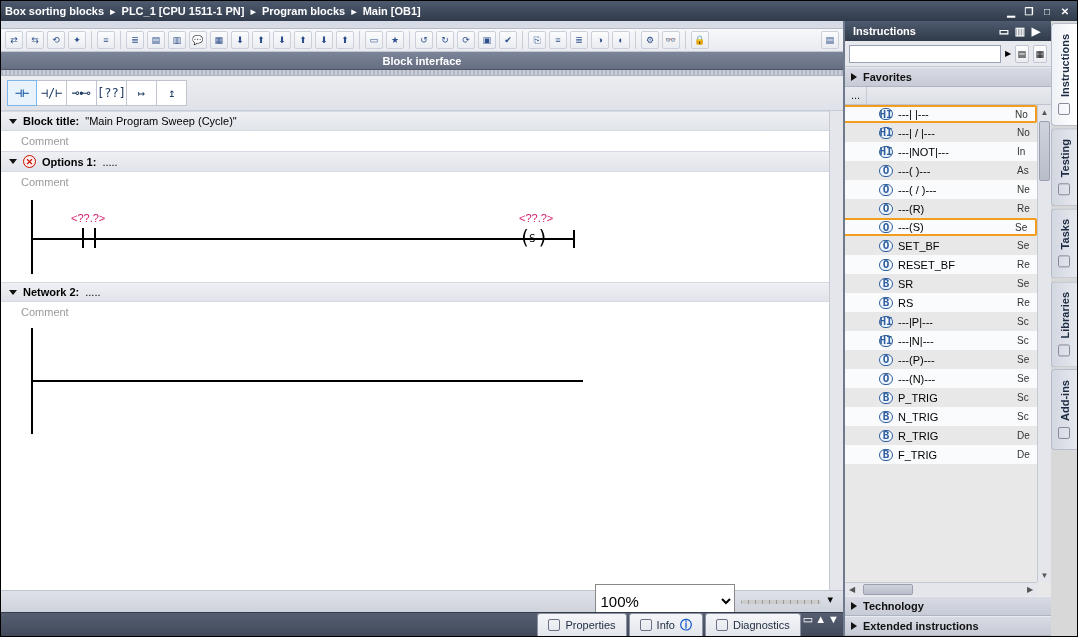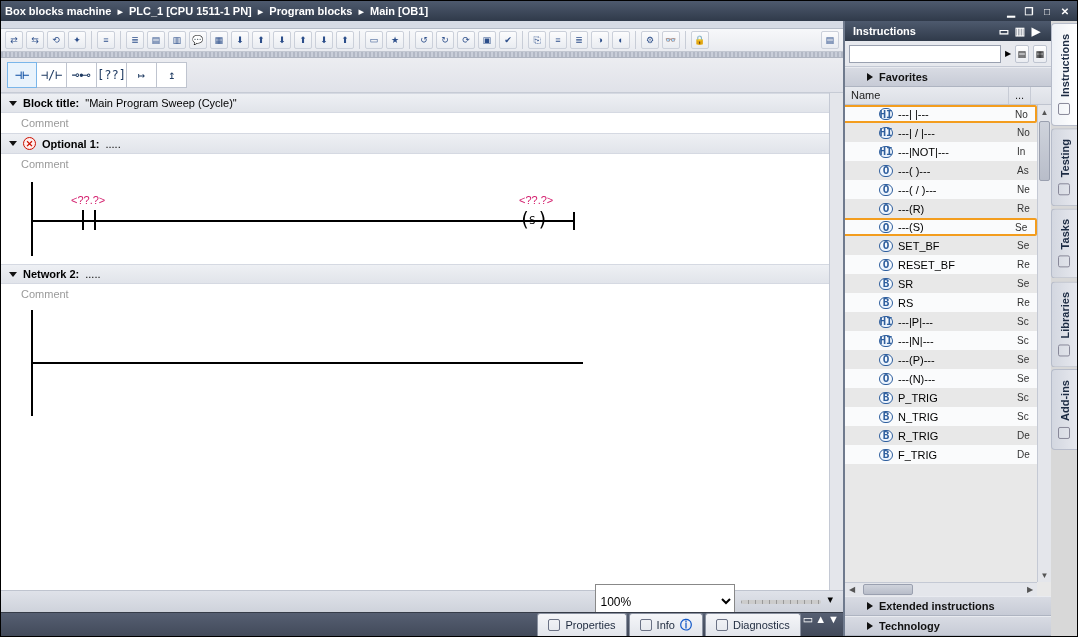--- a/index.html
+++ b/index.html
@@ -41,39 +41,39 @@
   .rung-area { position:relative; height: 90px; }
   .power-rail { position:absolute; left:30px; top:8px; bottom:8px; width:2px; background:#000; }
   .rung-wire { position:absolute; left:32px; top:46px; height:2px; background:#000; }
   .contact { position:absolute; top:36px; width:20px; height:20px; }
   .contact .bar { width:2px; height:20px; background:#000; position:absolute; }
   .coil { position:absolute; top:36px; width:24px; height:22px; }
   .coil .paren { font-family: monospace; font-size:19px; position:absolute; top:-2px; color:#000; }
   .tag-label { position:absolute; top:20px; color:#d31b6b; font-size:11px; }
 
   .zoom-bar { height:22px; background: linear-gradient(#dfe2e9,#ced2db); border-top:1px solid #bfc4cf; display:flex; align-items:center; justify-content:flex-end; gap:6px; padding:0 10px; }
-  .zoom-select { width:140px; height:35px; border:1px solid #888; background:#fff; font-size:12px; }
+  .zoom-select { width:140px; height:35px; border:1px solid #888; background:#fff; font-size:15px; }
   .slider-mock { width:80px; height:4px; background: repeating-linear-gradient(90deg,#999 0 1px,#ccc 1px 7px); border-radius:2px; }
 
   .bottom-tabs { height:24px; background: linear-gradient(#565f72,#424a5a); display:flex; justify-content:flex-end; align-items:stretch; padding-right:4px; gap:2px; border-top:1px solid #363c48; }
   .btab { background: linear-gradient(#f5f6f9,#e2e5eb); border:1px solid #8a91a0; border-bottom:none; border-radius: 3px 3px 0 0; display:inline-flex; align-items:center; padding:0 10px; gap:5px; color:#1e2a3e; font-size:11px; cursor:pointer; }
   .btab .i { width:12px; height:12px; border:1px solid #6a7184; border-radius:2px; display:inline-block; }
   .btab .info-i { color:#1359c9; font-weight:bold; font-family:serif; font-size:12px; }
 
   
   .panel-title { height:20px; background: linear-gradient(#4e5a6e,#303a4a); color:#fff; font-weight:bold; display:flex; align-items:center; padding:0 8px; }
   .panel-title .spacer { flex:1; }
   .panel-title .pb { width:14px; height:14px; margin-left:2px; color:#fff; display:inline-flex; align-items:center; justify-content:center; }
 
   .options-hdr { height:22px; background: linear-gradient(#f3f4f7,#e3e5eb); font-weight:bold; padding:4px 8px; border-bottom:1px solid #c4c9d4; color:#1a2839; }
   .search-row { height:26px; background:#e7e9ee; padding:3px 4px; display:flex; align-items:center; gap:4px; border-bottom:1px solid #c4c9d4; }
   .search-row input { flex:1; height:18px; border:1px solid #9aa1b0; padding:0 4px; font-size:11px; }
   .mini { width:18px; height:18px; border:1px solid #bfc5d1; background:linear-gradient(#fff,#eaecf1); border-radius:2px; display:inline-flex; align-items:center; justify-content:center; font-size:9px; cursor:pointer; }
 
-  .acc-hdr { height:20px; background: linear-gradient(#d8dbe3,#c7cbd6); border-top:1px solid #e9ebf0; border-bottom:1px solid #aeb4c1; display:flex; align-items:center; padding:0 22px; gap:6px; font-weight:bold; color:#111; cursor:pointer; }
+  .acc-hdr { height:20px; background: linear-gradient(#d8dbe3,#c7cbd6); border-top:1px solid #e9ebf0; border-bottom:1px solid #aeb4c1; display:flex; align-items:center; padding:0 6px; gap:6px; font-weight:bold; color:#111; cursor:pointer; }
   .chev { width:0; height:0; display:inline-block; }
   .chev.r { border-left:6px solid #111; border-top:4px solid transparent; border-bottom:4px solid transparent; }
   .chev.d { border-top:6px solid #111; border-left:4px solid transparent; border-right:4px solid transparent; }
 
   .col-hdrs { height:18px; background: linear-gradient(#e8eaef,#dcdfe6); border-bottom:1px solid #bfc4cf; display:flex; font-size:11px; color:#222; }
   .col-name { flex:1; padding:2px 6px; border-right:1px solid #c7cbd5; }
   .col-dots { width:22px; padding:2px 0; text-align:center; border-right:1px solid #c7cbd5; }
   .col-desc { width:20px; }
 
   .tree-wrap { flex:1; overflow:hidden; position:relative; }
@@ -104,21 +104,21 @@
 
   .editor-scroll { display:flex; }
   .editor-inner { flex:1; }
   .editor-vscroll { width:14px; background:#e4e6eb; border-left:1px solid #c4c9d4; margin-top:0; }
 </style>
 </head>
 <body>
 
 <div class="top-bar">
   <span class="crumb">
-    <span>Box blocks machine</span>
+    <span>Box sorting blocks</span>
     <span class="sep">▸</span>
     <span>PLC_1 [CPU 1511-1 PN]</span>
     <span class="sep">▸</span>
     <span>Program blocks</span>
     <span class="sep">▸</span>
     <span>Main [OB1]</span>
   </span>
   <span class="spacer"></span>
   <span class="win-btn">▁</span>
   <span class="win-btn">❐</span>
@@ -166,20 +166,21 @@
       <span class="tb-btn">◐</span>
       <span class="tb-sep"></span>
       <span class="tb-btn">⚙</span>
       <span class="tb-btn">👓</span>
       <span class="tb-sep"></span>
       <span class="tb-btn">🔒</span>
       <span class="tb-spacer"></span>
       <span class="tb-btn">▤</span>
     </div>
 
+    <div class="block-iface-bar">Block interface</div>
     <div class="block-iface-drag"></div>
 
     <div class="lad-btn-bar">
       <span class="lad-btn">⊣⊢</span>
       <span class="lad-btn">⊣/⊢</span>
       <span class="lad-btn">⊸⊷</span>
       <span class="lad-btn">[??]</span>
       <span class="lad-btn">↦</span>
       <span class="lad-btn">↥</span>
     </div>
@@ -190,21 +191,21 @@
         <div class="section-hdr">
           <span class="tw"></span>
           <span>Block title:</span>
           <span class="title-sub">"Main Program Sweep (Cycle)"</span>
         </div>
         <div class="comment-line">Comment</div>
 
         <div class="section-hdr">
           <span class="tw"></span>
           <span class="err-ico">✕</span>
-          <span>Optional 1:</span>
+          <span>Options 1:</span>
           <span class="title-sub">.....</span>
         </div>
         <div class="comment-line">Comment</div>
         <div class="rung-area">
           <div class="power-rail"></div>
           <div class="rung-wire" style="width:540px"></div>
           <div class="tag-label" style="left:70px">&lt;??.?&gt;</div>
           <div class="contact" style="left:78px">
             <div class="bar" style="left:3px"></div>
             <div class="bar" style="left:15px"></div>
@@ -273,21 +274,20 @@
       <input type="text" placeholder="" style="">
       <span style="font-size:8px">▶</span>
       <span class="mini">▤</span>
       <span class="mini">▦</span>
     </div>
     <div class="acc-hdr">
       <span class="chev r"></span>
       <span>Favorites</span>
     </div>
     <div class="col-hdrs">
-      <div class="col-name">Name</div>
       <div class="col-dots">...</div>
       <div class="col-desc"></div>
     </div>
     <div class="tree-wrap">
       <div class="tree-scroll">
         <div id="tree-items">
             <div class="tree-row indent2 hl">
               <span class="ins-ico">HI</span>
               <span class="lbl">---| |---</span>
               <span class="dcol">No</span>
@@ -392,25 +392,25 @@
       <div class="hscroll">
         <div class="harr">◀</div>
         <div class="htrack">
             <div class="hthumb"></div>
           </div>
         <div class="harr">▶</div>
       </div>
     </div>
     <div class="acc-hdr">
       <span class="chev r"></span>
-      <span>Extended instructions</span>
+      <span>Technology</span>
     </div>
     <div class="acc-hdr">
       <span class="chev r"></span>
-      <span>Technology</span>
+      <span>Extended instructions</span>
     </div>
   </div>
 
   <div class="vtabs">
     <div class="vtab active">
         <span class="vi"></span>
         <span>Instructions</span>
       </div>
     <div class="vtab">
         <span class="vi"></span>

